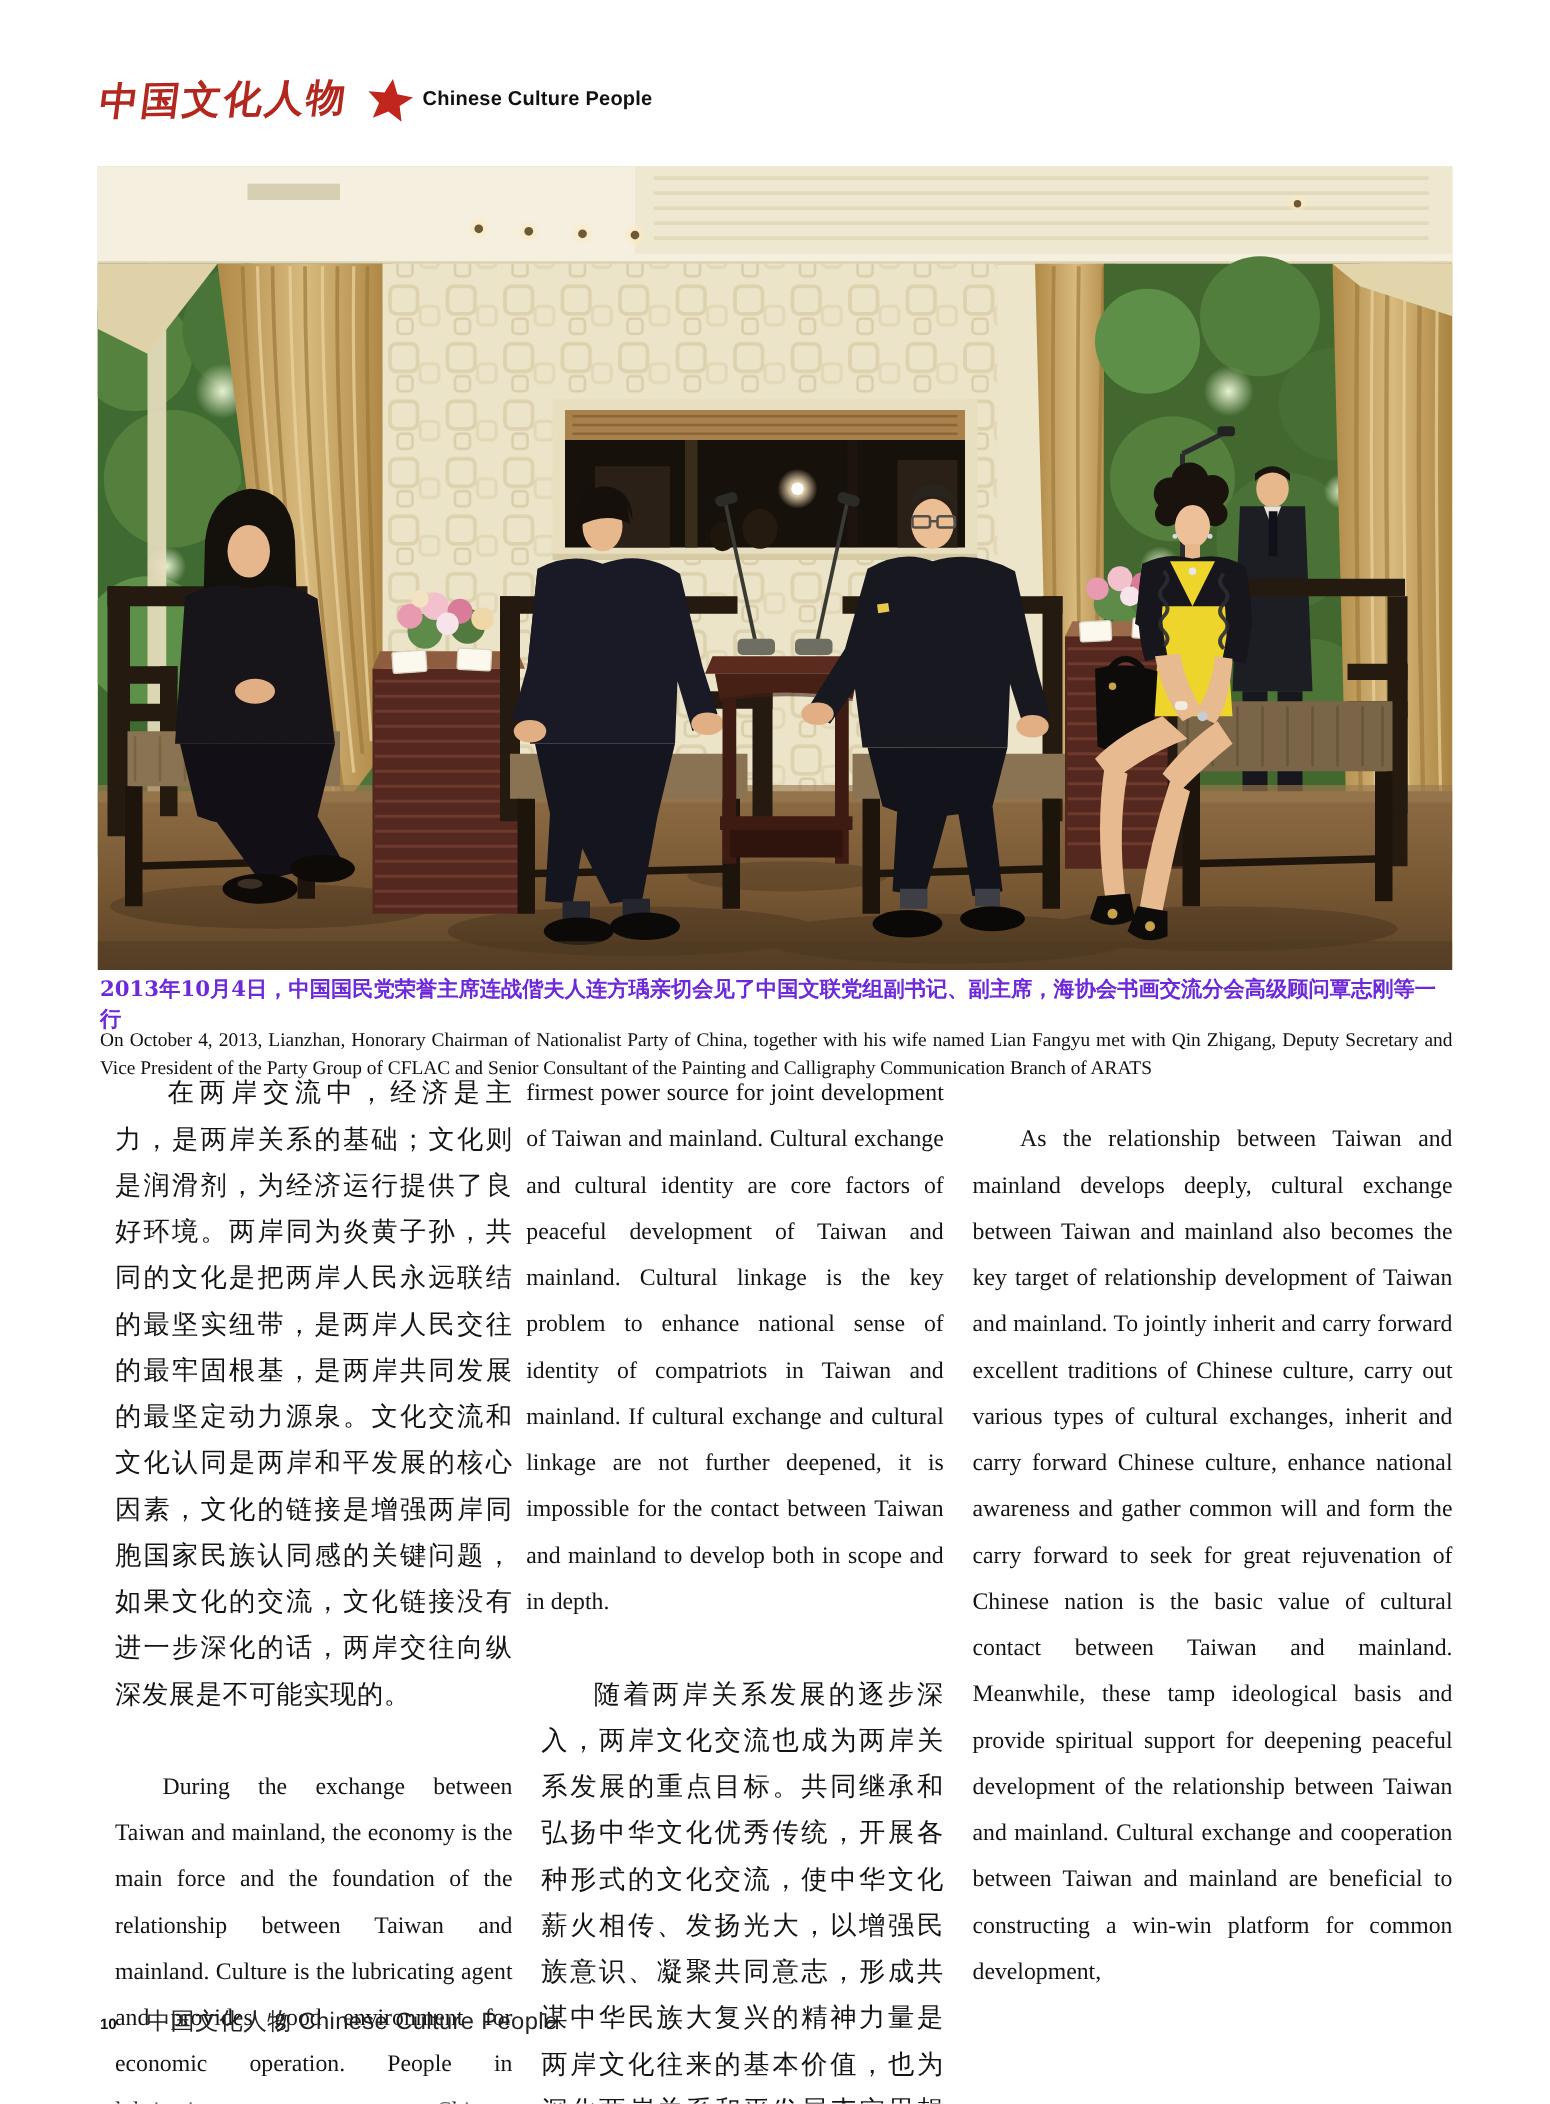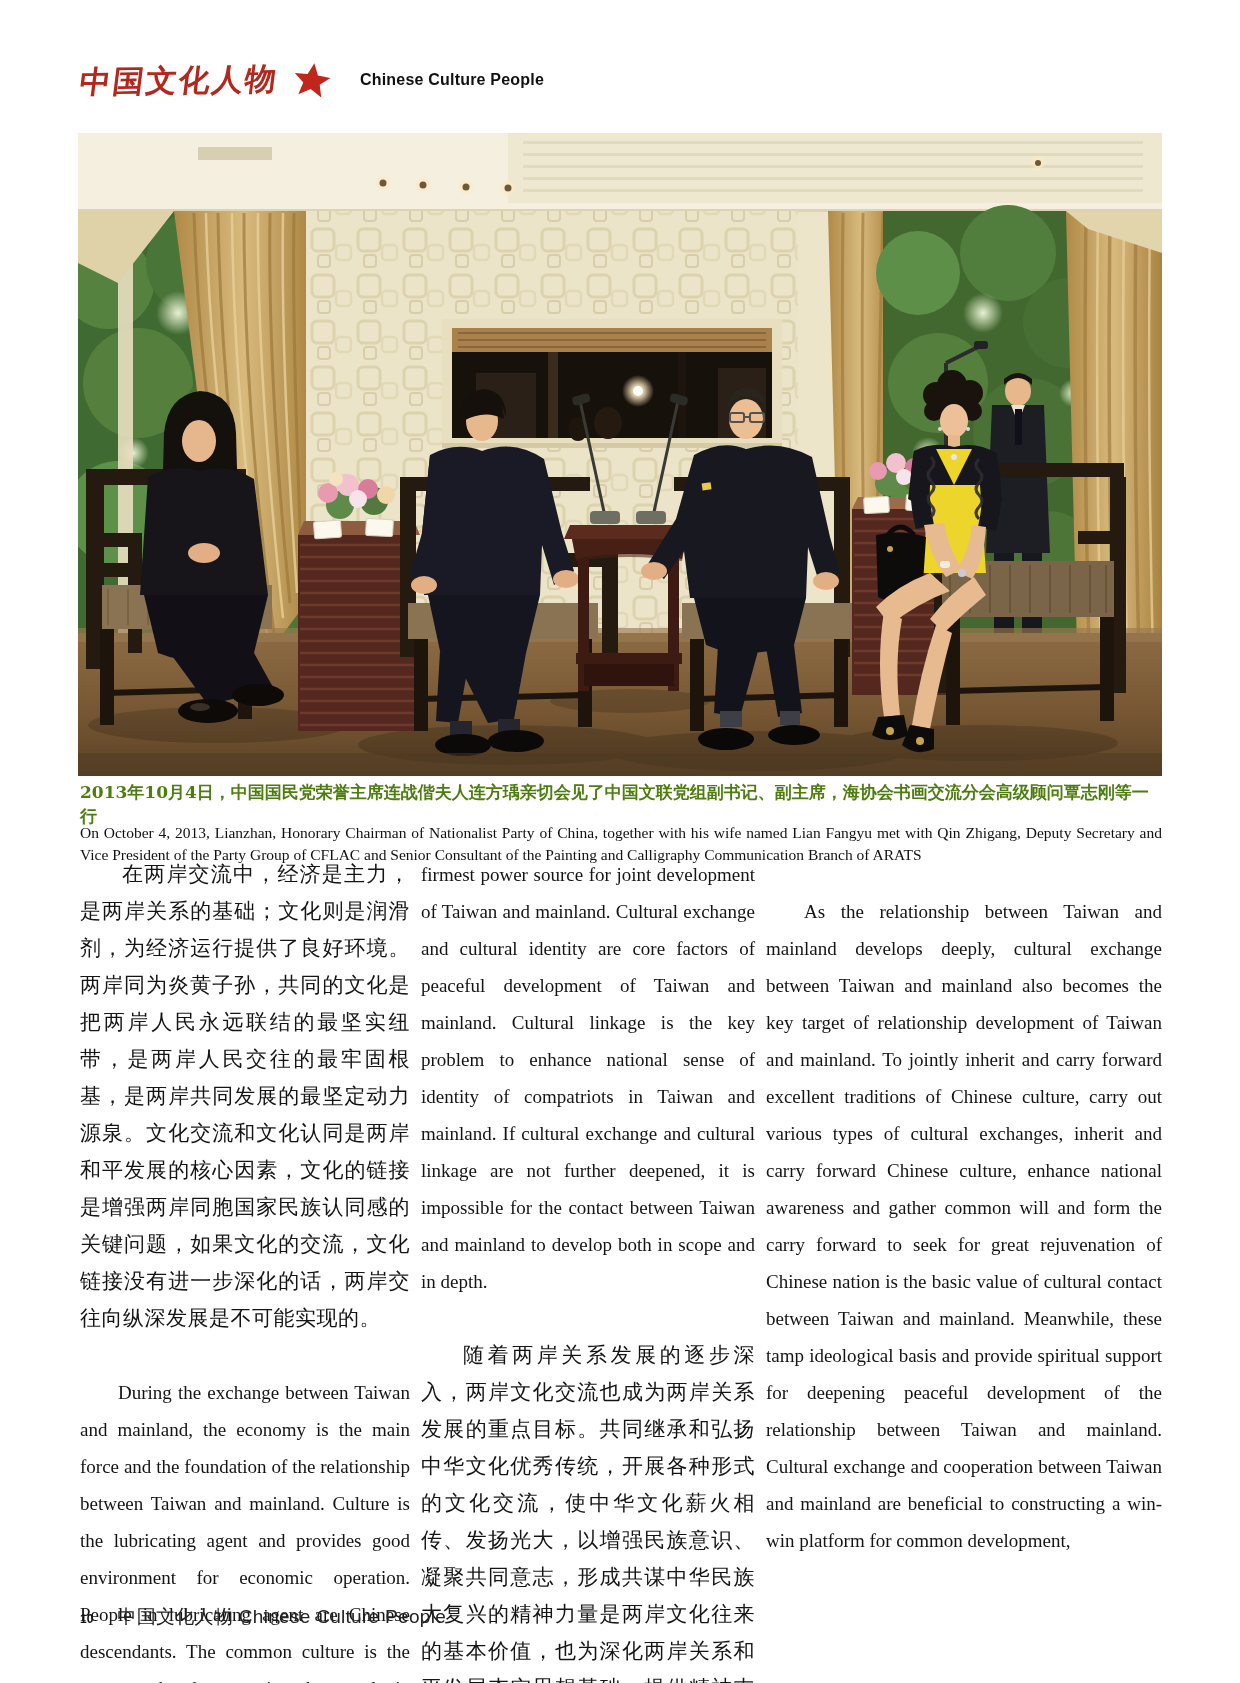--- a/index.html
+++ b/index.html
@@ -4,43 +4,43 @@
 <style>
   html,body{margin:0;padding:0;background:#ffffff;}
   .page{position:relative;width:1240px;height:1683px;background:#ffffff;overflow:hidden;
         font-family:"Liberation Serif","DejaVu Serif",serif;color:#1a1a1a;}
 
   
   .masthead{position:absolute;left:80px;top:58px;height:44px;display:flex;align-items:center;}
   .logo-cn{font-family:"DejaVu Serif","Liberation Serif",serif;font-weight:bold;
            font-size:31px;color:#b3281e;transform:skewX(-8deg) rotate(-1deg);letter-spacing:2px;line-height:1;}
   .logo-star{margin-left:14px;width:40px;height:40px;}
-  .logo-en{margin-left:28px;font-family:"Liberation Sans","DejaVu Sans",sans-serif;
+  .logo-en{margin-left:6px;font-family:"Liberation Sans","DejaVu Sans",sans-serif;
            font-weight:bold;font-size:16px;color:#111;letter-spacing:.2px;}
 
   
   .photo{position:absolute;left:78px;top:133px;width:1084px;height:643px;background:#ece4c9;overflow:hidden;}
   .photo svg{display:block;}
 
   
   .cap-cn{position:absolute;left:80px;top:780px;width:1082px;
           font-family:"DejaVu Serif","Liberation Serif",serif;font-weight:600;
-          font-size:17px;line-height:24px;color:#4d7c0f;}
+          font-size:17px;line-height:24px;color:#6d28d9;}
   .cap-en{position:absolute;left:80px;top:806px;width:1082px;
           font-size:15.5px;line-height:21.5px;color:#111;text-align:justify;margin-top:16px;}
 
   
   .bodycols{position:absolute;left:80px;top:856px;width:1082px;display:flex;justify-content:space-between;}
   .col{text-align:justify;}
   .col1{width:330px;}
   .col2{width:334px;}
   .col3{width:396px;}
   .col p{margin:0;font-size:19px;line-height:37px;color:#141414;}
   .col p.zh{font-size:21px;letter-spacing:.5px;}
-  .col p.indent{text-indent:2em;}
+  .col p.indent{text-indent:2em;margin-left:12px;}
   .col p.cont{margin-top:37px;}
 
   
   .footer{position:absolute;left:80px;top:1604px;display:flex;align-items:baseline;
           font-family:"Liberation Sans","DejaVu Sans",sans-serif;color:#222;}
   .footer .pageno{font-weight:bold;font-size:12px;margin-right:24px;color:#111;}
   .footer .ftext{font-size:19px;letter-spacing:.3px;}
 </style>
 </head>
 <body>

